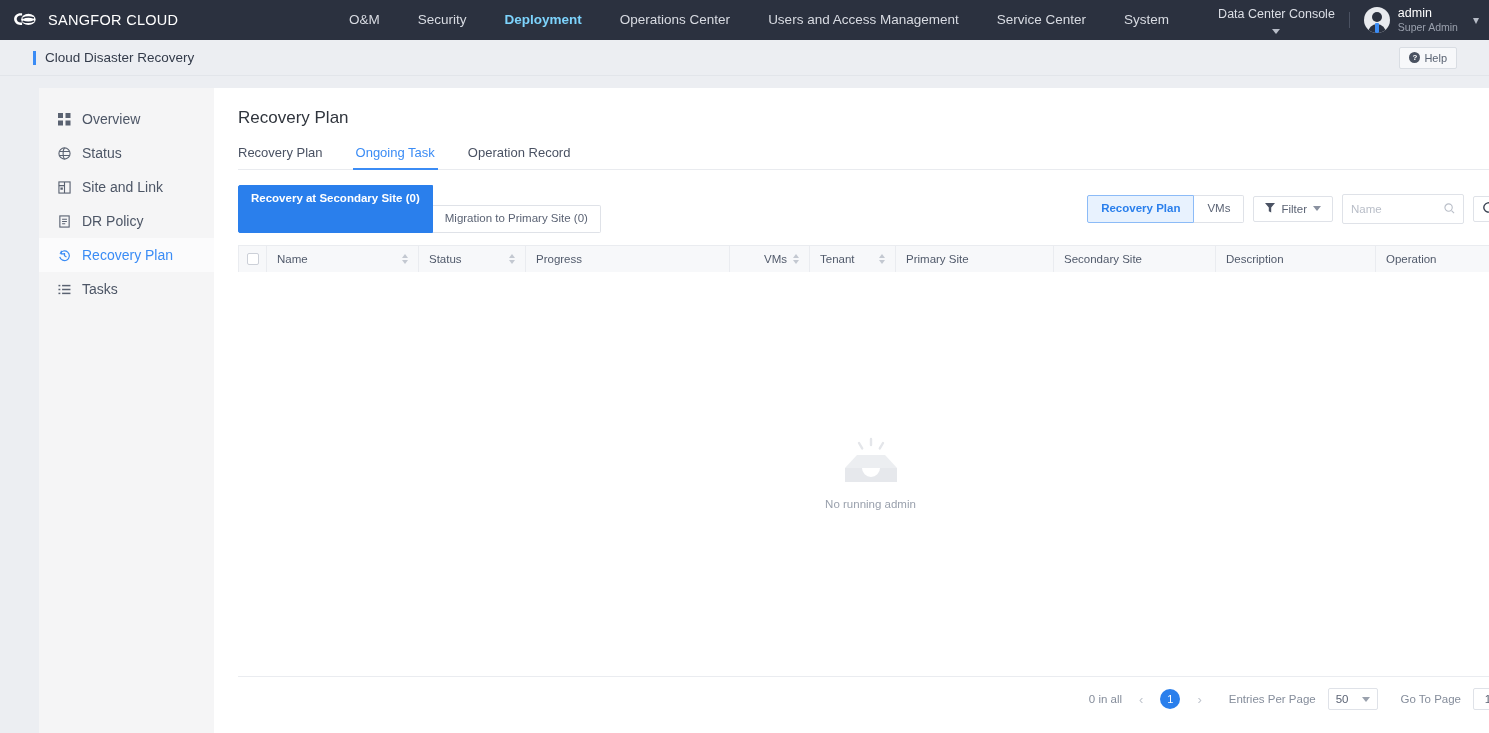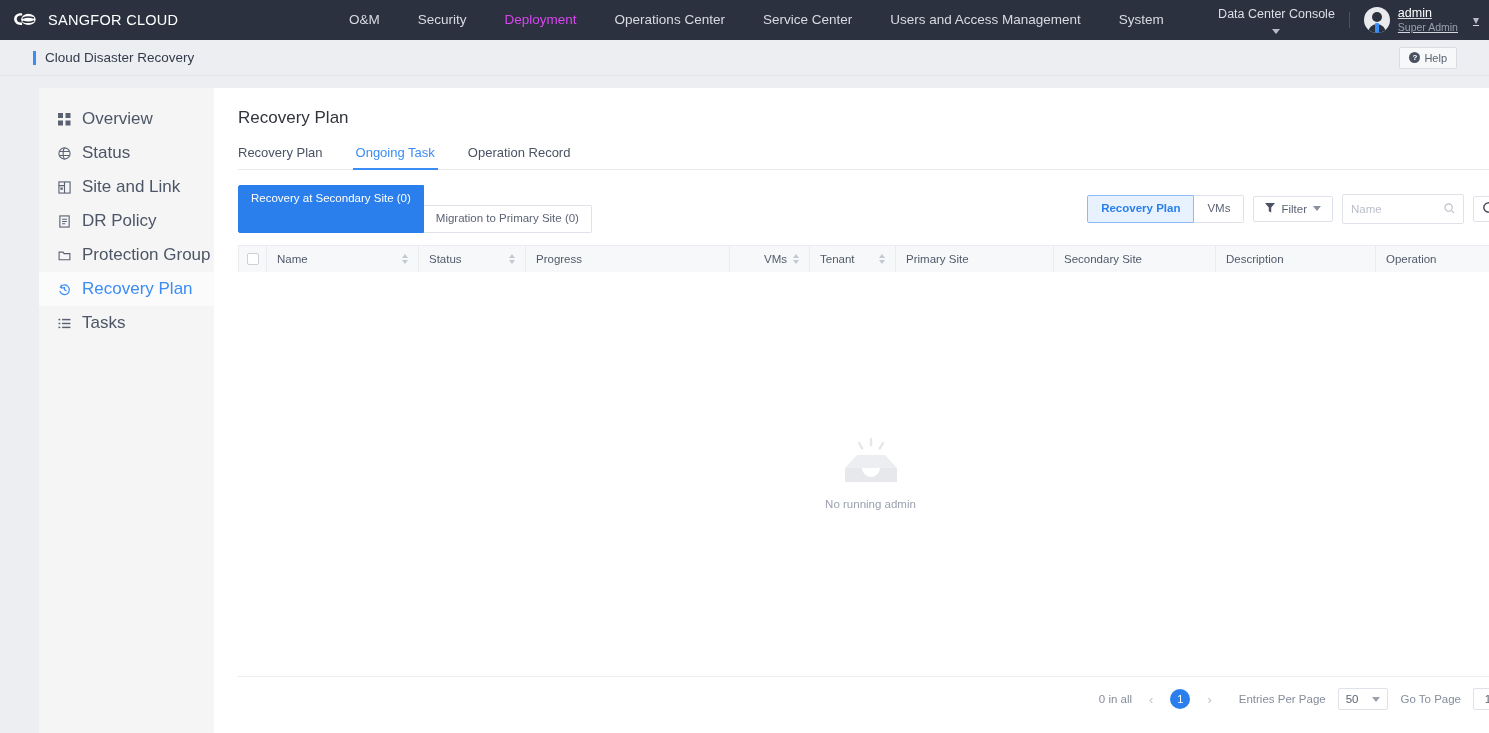--- a/index.html
+++ b/index.html
@@ -16,26 +16,26 @@
     display: flex; align-items: center; position: relative;
   }
   .brand { display: flex; align-items: center; gap: 9px; padding-left: 13px; width: 330px; }
   .brand-logo { width: 26px; height: 20px; position: relative; }
   .brand-name { font-size: 14.5px; color: #ffffff; letter-spacing: .3px; }
   .nav-items { display: flex; align-items: center; gap: 0px; }
   .nav-item {
     font-size: 13.5px; color: #d8dbe2; padding: 0 19px; line-height: 40px;
     cursor: pointer; white-space: nowrap;
   }
-  .nav-item.active { color: #d946ef; }
+  .nav-item.active { color: #7dd3fc; font-weight: bold; }
   .topright { position: absolute; right: 10px; top: 0; height: 40px; display: flex; align-items: center; }
   .dc-console { font-size: 12.5px; color: #dcdfe6; display: flex; align-items: center; gap: 8px; cursor: pointer; flex-direction: column; }
   .caret-down { width: 0; height: 0; border-left: 4px solid transparent; border-right: 4px solid transparent; border-top: 5px solid #b7bcc7; }
   .vsep { width: 1px; height: 16px; background: #4a5161; margin: 0 14px; }
-  .user-box { display: flex; align-items: center; gap: 8px; cursor: pointer; text-decoration: underline; }
+  .user-box { display: flex; align-items: center; gap: 8px; cursor: pointer; }
   .avatar { width: 26px; height: 26px; border-radius: 50%; background: #e8eaee; position: relative; overflow: hidden; }
   .avatar::before { content:""; position:absolute; left:8px; top:5px; width:10px; height:10px; border-radius:50%; background:#2b313f; }
   .avatar::after { content:""; position:absolute; left:4px; top:17px; width:18px; height:12px; border-radius:9px 9px 0 0; background:#2b313f; }
   .avatar .badge { position:absolute; left:11px; top:16px; width:4px; height:10px; background:#3b8cf5; z-index:2; border-radius:1px;}
   .user-text { line-height: 1.25; }
   .user-name { font-size: 12.5px; color: #ffffff; }
   .user-role { font-size: 10.5px; color: #9aa0ad; }
   .chev { font-size: 12px; color: #b7bcc7; margin-left: 7px; }
 
   
@@ -51,21 +51,21 @@
     padding: 4px 9px; cursor: pointer;
   }
   .help-ico { width: 11px; height: 11px; border-radius: 50%; background: #4a5261; color: #fff;
     font-size: 8px; line-height: 11px; text-align: center; font-weight: bold; }
 
   
   .body-wrap { display: flex; padding: 12px 39px 0 39px; height: 697px; }
   .sidebar { width: 175px; background: #f5f5f6; padding-top: 14px; flex-shrink: 0; }
   .side-item {
     display: flex; align-items: center; gap: 11px; height: 34px;
-    padding-left: 18px; font-size: 17px; color: #4d5666; cursor: pointer;
+    padding-left: 18px; font-size: 14px; color: #4d5666; cursor: pointer;
   }
   .side-item.active { background: #fbfbfc; color: #3b8cf5; }
   .side-ico { width: 14px; height: 14px; display: flex; align-items: center; justify-content: center; }
   .side-ico svg { display: block; }
 
   
   .content { flex: 1; background: #ffffff; padding: 20px 24px 0 24px; position: relative; }
   .page-title { font-size: 17px; color: #30353d; font-weight: normal; }
 
   .tabs { display: flex; gap: 33px; margin-top: 17px; border-bottom: 1px solid #e9ebef; }
@@ -74,21 +74,21 @@
   .tab.active::after { content:""; position:absolute; left:-3px; right:-3px; bottom:-1px; height:2px; background:#3b8cf5; }
 
   .toolbar { display: flex; align-items: center; justify-content: space-between; margin-top: 15px; }
   .seg { display: flex; }
   .seg-btn {
     font-size: 11.5px; padding: 7px 12px; border: 1px solid #dfe2e8; cursor: pointer;
     background: #fff; color: #5b6374; line-height: 1;
   }
   .seg-btn:first-child { border-radius: 2px 0 0 2px; }
   .seg-btn:last-child { border-radius: 0 2px 2px 0; border-left: none; margin-top: 20px; }
-  .seg-btn.active { background: #2a7fec; border-color: #2a7fec; color: #fff; font-weight: normal; }
+  .seg-btn.active { background: #2a7fec; border-color: #2a7fec; color: #fff; font-weight: bold; }
 
   .tools-right { display: flex; align-items: center; gap: 9px; }
   .seg2 { display: flex; }
   .seg2 .b { font-size: 11.5px; padding: 7px 13px; border: 1px solid #dfe2e8; cursor: pointer; background: #fff; color: #5b6374; line-height: 1; }
   .seg2 .b:first-child { border-radius: 2px 0 0 2px; }
   .seg2 .b:last-child { border-radius: 0 2px 2px 0; border-left: none; }
   .seg2 .b.active { background: #e8f2fe; border-color: #8cbbf7; color: #2a7fec; font-weight: bold; }
   .filter-btn {
     display: flex; align-items: center; gap: 6px; font-size: 11.5px; color: #5b6374;
     border: 1px solid #dfe2e8; border-radius: 2px; padding: 6px 11px; cursor: pointer; background: #fff;
@@ -157,22 +157,22 @@
       </svg>
     </span>
     <span class="brand-name">SANGFOR CLOUD</span>
   </div>
 
   <div class="nav-items">
     <div class="nav-item">O&amp;M</div>
     <div class="nav-item">Security</div>
     <div class="nav-item active">Deployment</div>
     <div class="nav-item">Operations Center</div>
+    <div class="nav-item">Users and Access Management</div>
     <div class="nav-item">Service Center</div>
-    <div class="nav-item">Users and Access Management</div>
     <div class="nav-item">System</div>
   </div>
 
   <div class="topright">
     <div class="dc-console">
       <span>Data Center Console</span>
       <span class="caret-down"></span>
     </div>
     <span class="vsep"></span>
     <div class="user-box">
@@ -239,28 +239,20 @@
     <div class="side-item">
       <span class="side-ico">
         <svg width="13" height="13" viewBox="0 0 14 14" fill="none" stroke="#5a6271" stroke-width="1.2">
           <rect x="2" y="1" width="10" height="12"></rect>
             <path d="M4.4 4.6h5.2M4.4 7h5.2M4.4 9.4h3.4"></path>
         </svg>
       </span>
       <span>DR Policy</span>
     </div>
 
-    <div class="side-item">
-      <span class="side-ico">
-        <svg width="13" height="13" viewBox="0 0 14 14" fill="none" stroke="#5a6271" stroke-width="1.2">
-          <path d="M1.2 3.4h4.2l1.2 1.6h6.2v6.6H1.2z"></path>
-        </svg>
-      </span>
-      <span>Protection Group</span>
-    </div>
 
     <div class="side-item active">
       <span class="side-ico">
         <svg width="13" height="13" viewBox="0 0 14 14" fill="none" stroke="#3b8cf5" stroke-width="1.3">
           <path d="M2.2 5.2A5.2 5.2 0 1 1 1.9 8.4"></path>
             <path d="M3.6 1.8v3.4h3.2"></path>
             <path d="M7 4.4V7.2l2.1 1.3"></path>
         </svg>
       </span>
       <span>Recovery Plan</span>
@@ -399,17 +391,17 @@
     <div class="footer">
       <span class="f-text">0 in all</span>
       <span class="pg-arrow">‹</span>
       <span class="pg-num">1</span>
       <span class="pg-arrow">›</span>
       <span class="f-text" style="margin-left:10px">Entries Per Page</span>
       <div class="select-box">
         <span>50</span>
         <span class="caret-down" style="border-top-color:#9aa1ad"></span>
       </div>
-      <span class="f-text" style="">Go To Page</span>
+      <span class="f-text" style="margin-left:10px">Go To Page</span>
       <div class="goto-box">1</div>
     </div>
   </div>
 </div>
 
 </body></html>

